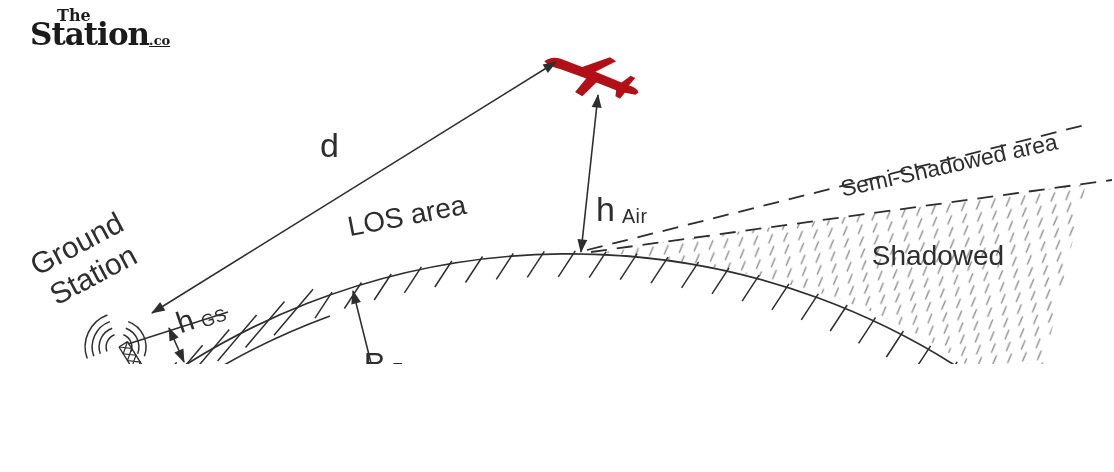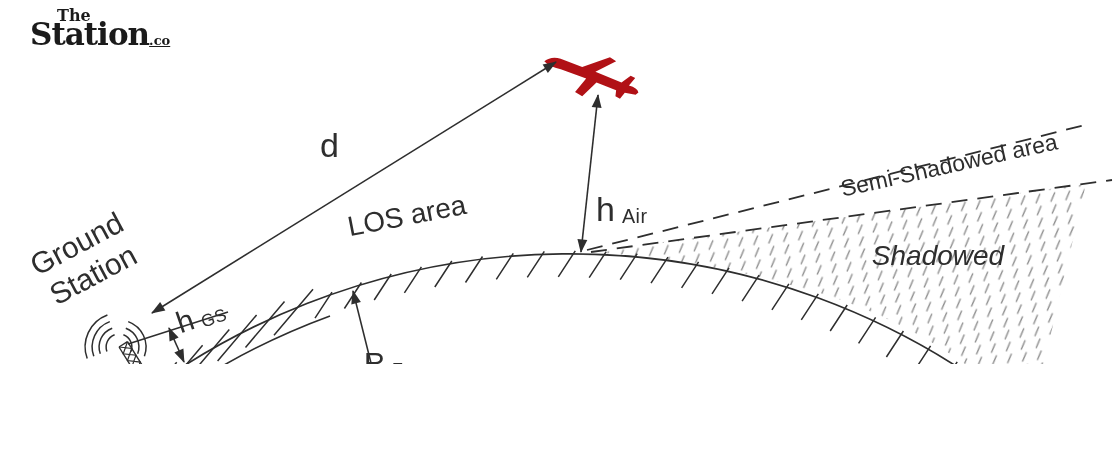--- a/index.html
+++ b/index.html
@@ -88,21 +88,21 @@
   <div class="lbl" style="left:320px;top:126px;font-size:34px;">d</div>
 
   <div class="lbl rot center" style="left:322px;top:200px;width:170px;font-size:28px;transform:rotate(-11deg);">LOS area</div>
 
   <div class="lbl" style="left:596px;top:142px;font-size:34px;margin-top:48px;">
     <span>h</span><span class="sub">Air</span>
   </div>
 
   <div class="lbl rot center" style="left:793px;top:152px;width:312px;font-size:23px;transform:rotate(-12.5deg);">Semi-Shadowed area</div>
 
-  <div class="lbl center" style="left:838px;top:238px;width:200px;font-size:28px;line-height:1.25;font-style:italic;">
+  <div class="lbl center" style="left:838px;top:238px;width:200px;font-size:28px;line-height:1.25;">
     <div>Shadowed</div>
   </div>
 
   <div class="lbl rot center" style="left:-5px;top:225px;width:180px;font-size:30px;transform:rotate(-28deg);">
     <div>Ground</div>
     <div>Station</div>
   </div>
 
   <div class="lbl rot" style="left:176px;top:299px;font-size:30px;transform:rotate(-19deg);">
     <span>h</span><span class="sub">GS</span>

